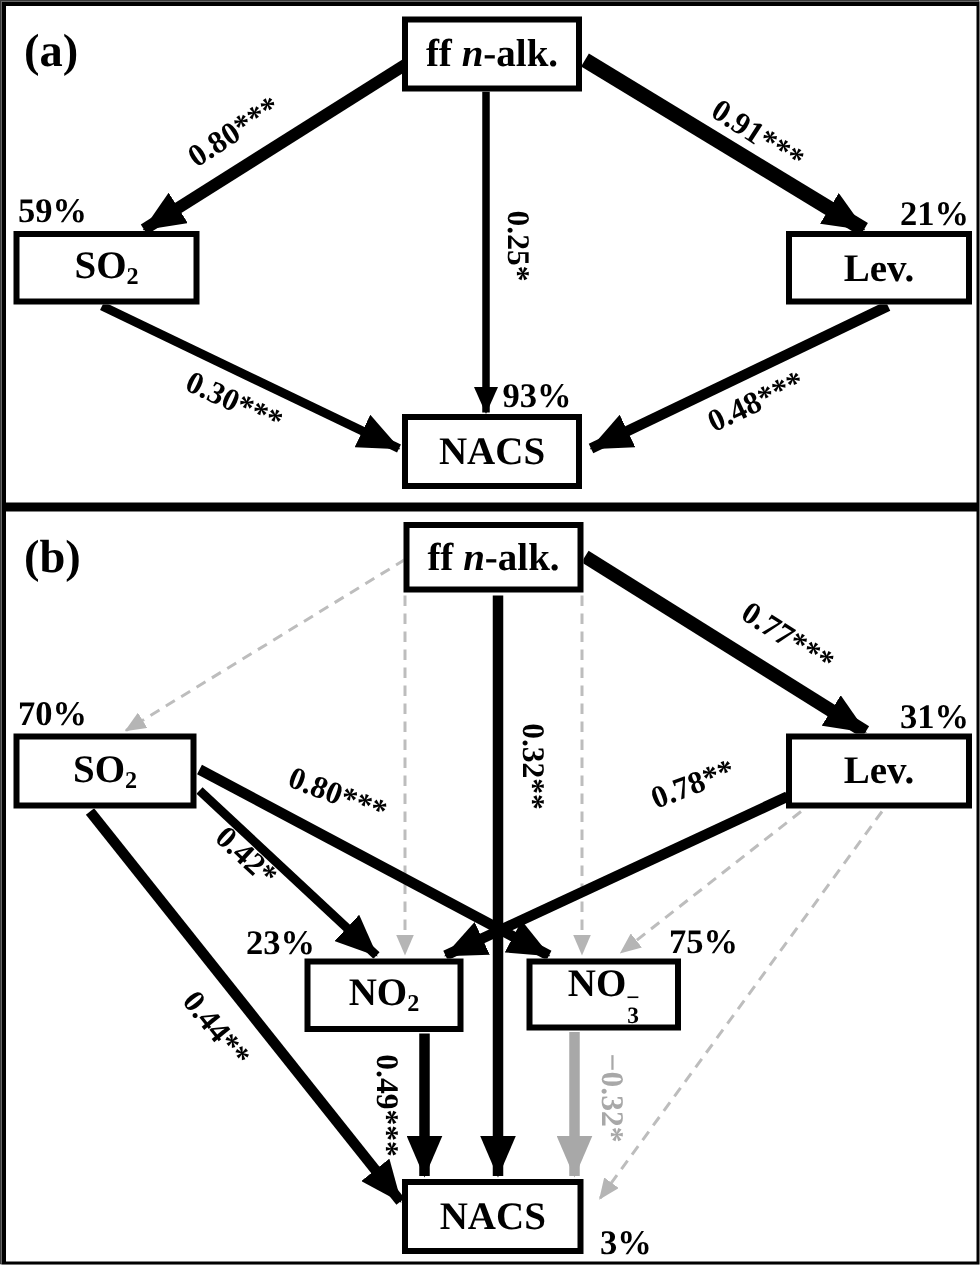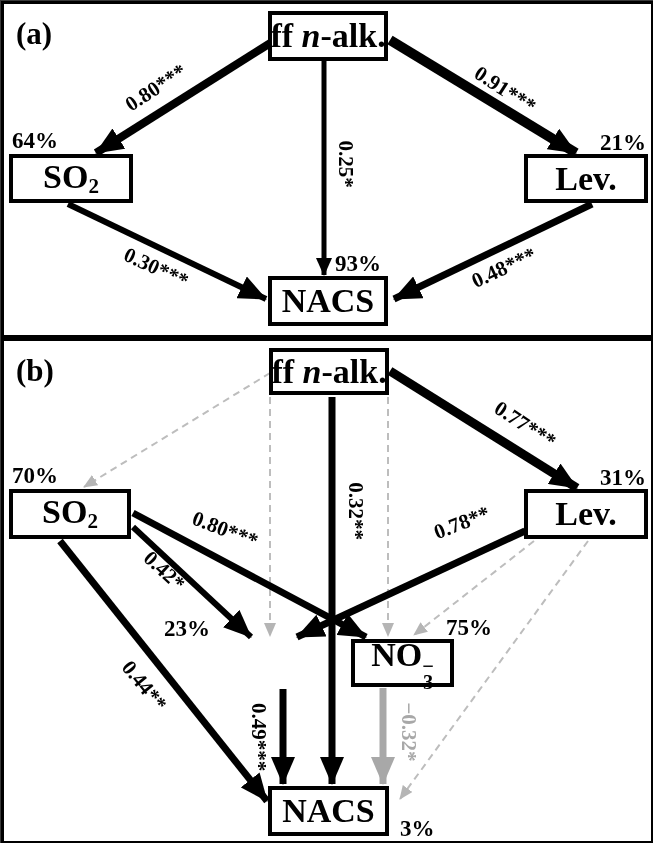--- a/index.html
+++ b/index.html
@@ -14,21 +14,21 @@
   }
   .panel-a{height:337px;}
   .panel-b{height:506px;}
   .edges{position:absolute;left:0;top:0;}
   .panel-label{
     position:absolute;font-weight:bold;font-size:31px;color:#000;line-height:1;
   }
   .node{
     position:absolute;box-sizing:border-box;border:4px solid #000;background:#fff;
     display:flex;align-items:center;justify-content:center;
-    font-weight:bold;font-size:34px;color:#000;white-space:nowrap;
+    font-weight:bold;font-size:26px;color:#000;white-space:nowrap;
   }
   .node .it{font-style:italic;}
   .node .sub{font-size:62%;vertical-align:-0.25em;}
   .stack{
     display:inline-flex;flex-direction:column;align-items:center;
     font-size:60%;line-height:0.8;vertical-align:-0.35em;font-weight:bold;
   }
   .elabel{
     position:absolute;font-weight:bold;font-size:21px;color:#000;
     white-space:nowrap;line-height:1;
@@ -69,21 +69,21 @@
     <div class="node" style="left:5px;top:150px;width:124px;height:49px">
       <span><span>SO</span><span class="sub">2</span></span>
     </div>
     <div class="node" style="left:520px;top:150px;width:124px;height:49px">
       <span>Lev.</span>
     </div>
     <div class="node" style="left:264px;top:272px;width:120px;height:50px">
       <span>NACS</span>
     </div>
 
-    <div class="r2" style="left:8px;top:125px">64%</div>
+    <div class="r2" style="left:8px;top:125px">59%</div>
     <div class="r2" style="left:596px;top:127px">21%</div>
     <div class="r2" style="left:331px;top:248px">93%</div>
 
     <div class="elabel" style="left:152px;top:84px;transform:translate(-50%,-50%) rotate(-33deg)">0.80***</div>
     <div class="elabel" style="left:501px;top:86px;transform:translate(-50%,-50%) rotate(33deg)">0.91***</div>
     <div class="elabel" style="left:341px;top:160px;transform:translate(-50%,-50%) rotate(90deg)">0.25*</div>
     <div class="elabel" style="left:152px;top:264px;transform:translate(-50%,-50%) rotate(25deg)">0.30***</div>
     <div class="elabel" style="left:500px;top:264px;transform:translate(-50%,-50%) rotate(-25deg)">0.48***</div>
   </div>
 
@@ -121,20 +121,23 @@
 
     <div class="node" style="left:265px;top:7px;width:120px;height:47px">
       <span><span>ff </span><span class="it">n</span><span>-alk.</span></span>
     </div>
     <div class="node" style="left:5px;top:148px;width:122px;height:50px">
       <span><span>SO</span><span class="sub">2</span></span>
     </div>
     <div class="node" style="left:520px;top:148px;width:124px;height:50px">
       <span>Lev.</span>
     </div>
+    <div class="node" style="left:199px;top:298px;width:106px;height:49px">
+      <span><span>NO</span><span class="sub">2</span></span>
+    </div>
     <div class="node" style="left:347px;top:298px;width:103px;height:48px">
       <span><span>NO</span><span class="stack">
             <span>−</span>
             <span>3</span>
           </span></span>
     </div>
     <div class="node" style="left:264px;top:445px;width:121px;height:50px">
       <span>NACS</span>
     </div>
 

